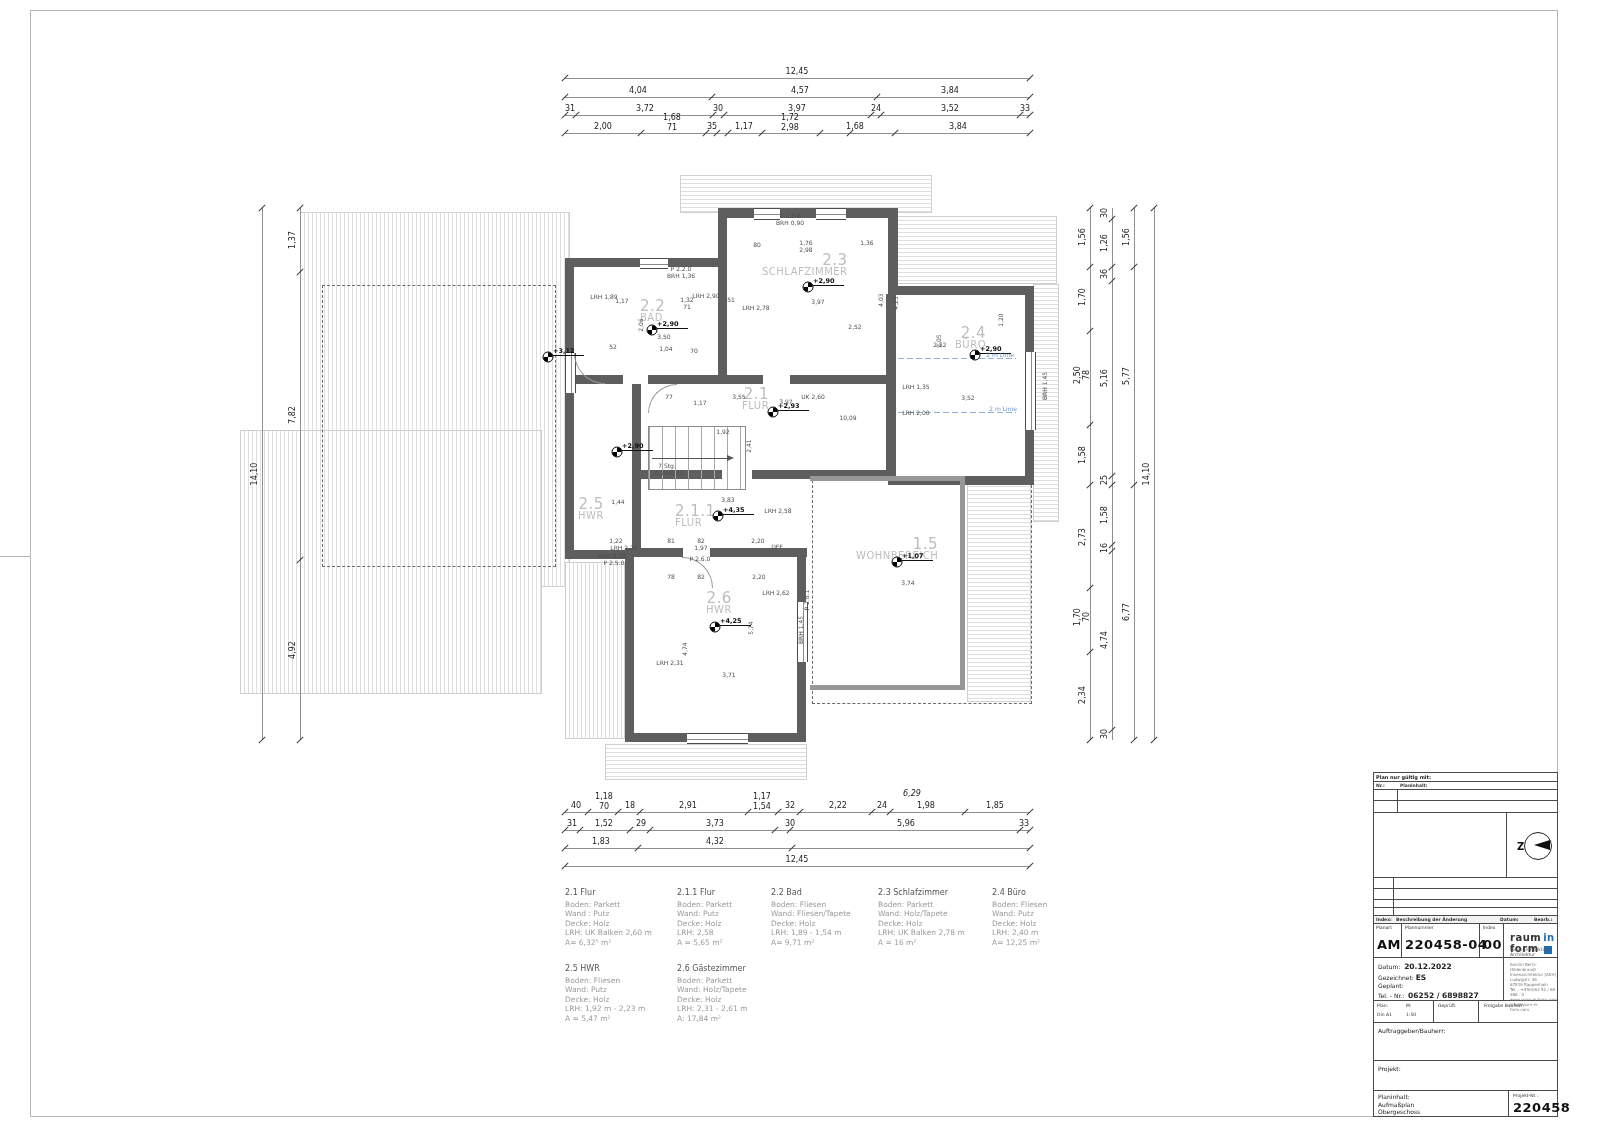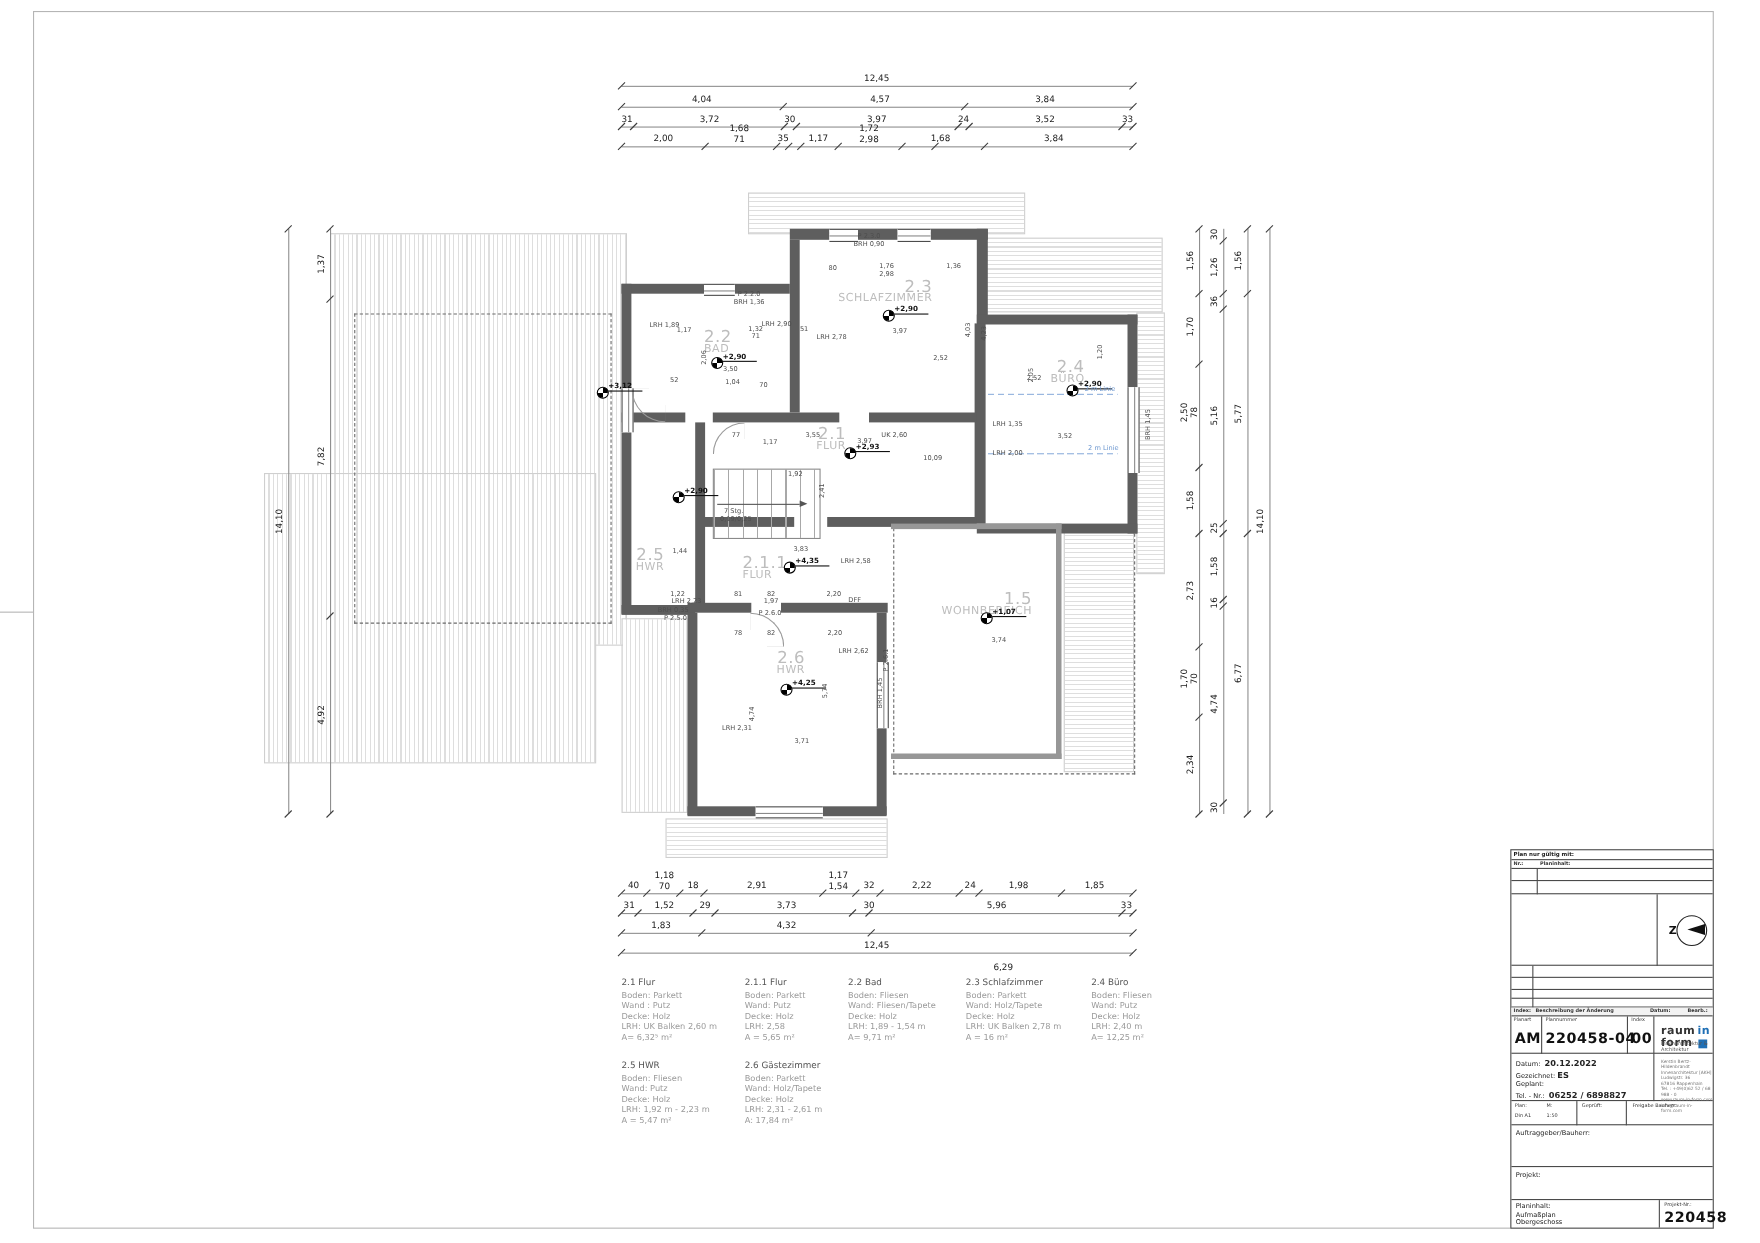--- a/index.html
+++ b/index.html
@@ -342,21 +342,21 @@
       <div class="dim-label" style="left: 790px; top: 823px;">30</div>
       <div class="dim-label" style="left: 906px; top: 823px;">5,96</div>
       <div class="dim-label" style="left: 1024px; top: 823px;">33</div>
       <div class="dim-line-h" style="left: 565px; top: 848px; width: 465px;"></div>
       <div class="tick" style="left: 565px; top: 848px;"></div>
       <div class="tick" style="left: 638px; top: 848px;"></div>
       <div class="tick" style="left: 792px; top: 848px;"></div>
       <div class="tick" style="left: 1030px; top: 848px;"></div>
       <div class="dim-label" style="left: 601px; top: 841px;">1,83</div>
       <div class="dim-label" style="left: 715px; top: 841px;">4,32</div>
-      <div class="dim-label" style="left: 912px; top: 879px;">6,29</div>
+      <div class="dim-label" style="left: 912px; top: 793px; font-style: italic;">6,29</div>
       <div class="dim-line-h" style="left: 565px; top: 866px; width: 465px;"></div>
       <div class="tick" style="left: 565px; top: 866px;"></div>
       <div class="tick" style="left: 1030px; top: 866px;"></div>
       <div class="dim-label" style="left: 797px; top: 859px;">12,45</div>
       <div class="dim-line-v" style="left: 300px; top: 208px; height: 532px;"></div>
       <div class="tick" style="left: 300px; top: 208px;"></div>
       <div class="tick" style="left: 300px; top: 272px;"></div>
       <div class="tick" style="left: 300px; top: 560px;"></div>
       <div class="tick" style="left: 300px; top: 740px;"></div>
       <div class="dim-label vert" style="left: 292px; top: 240px;">1,37</div>

